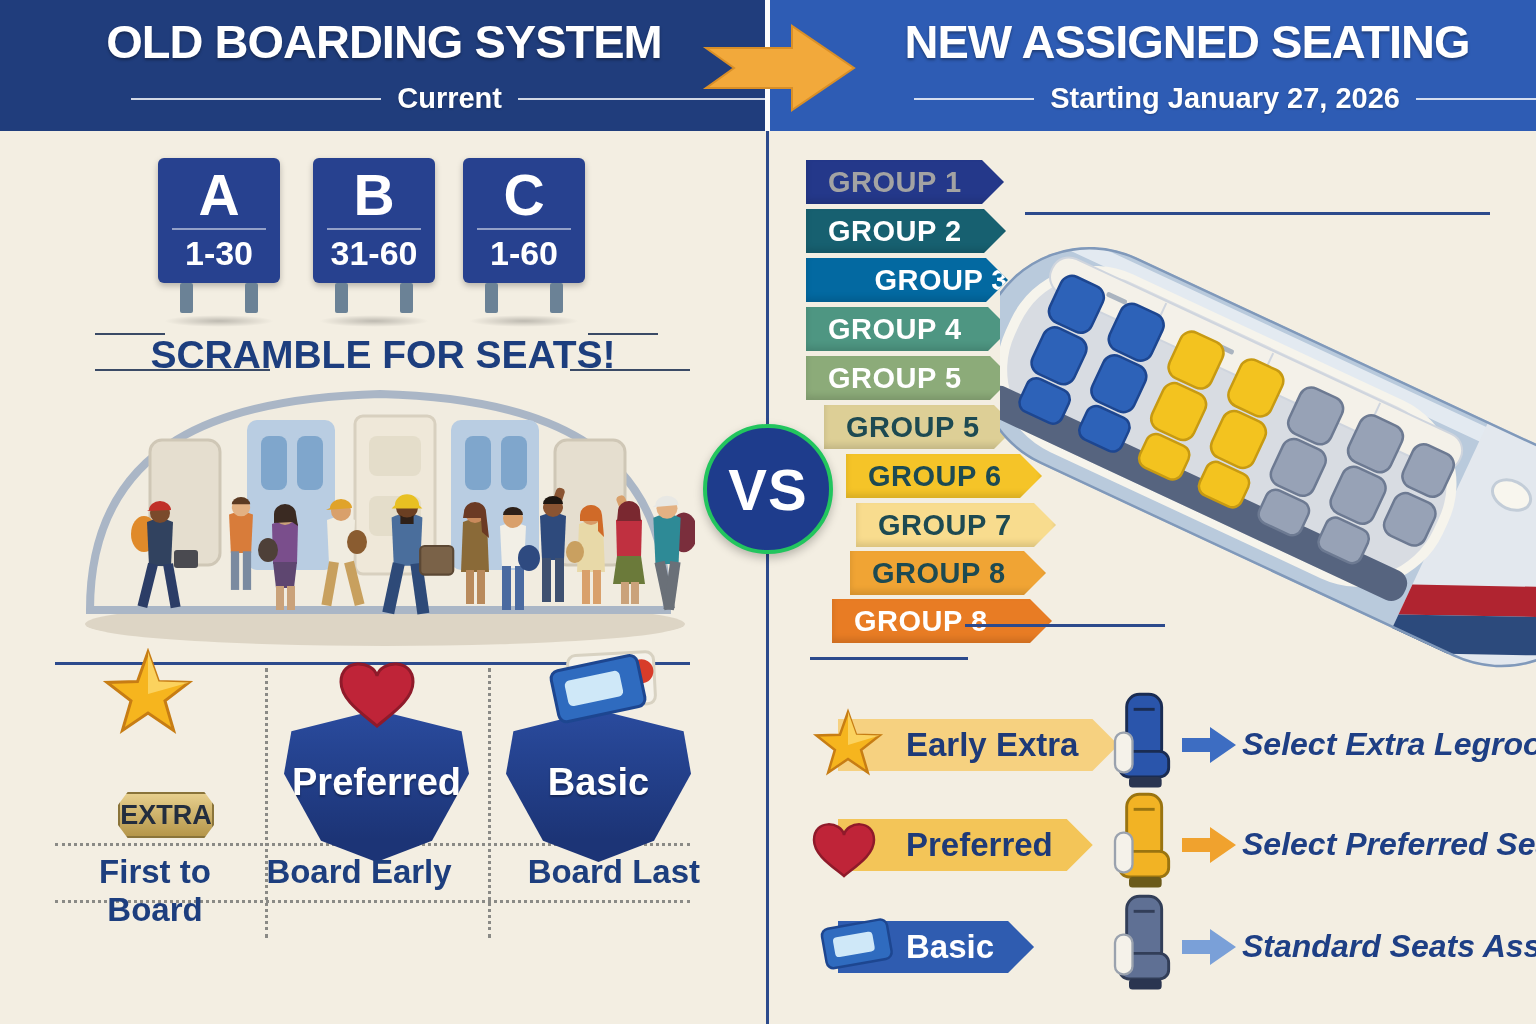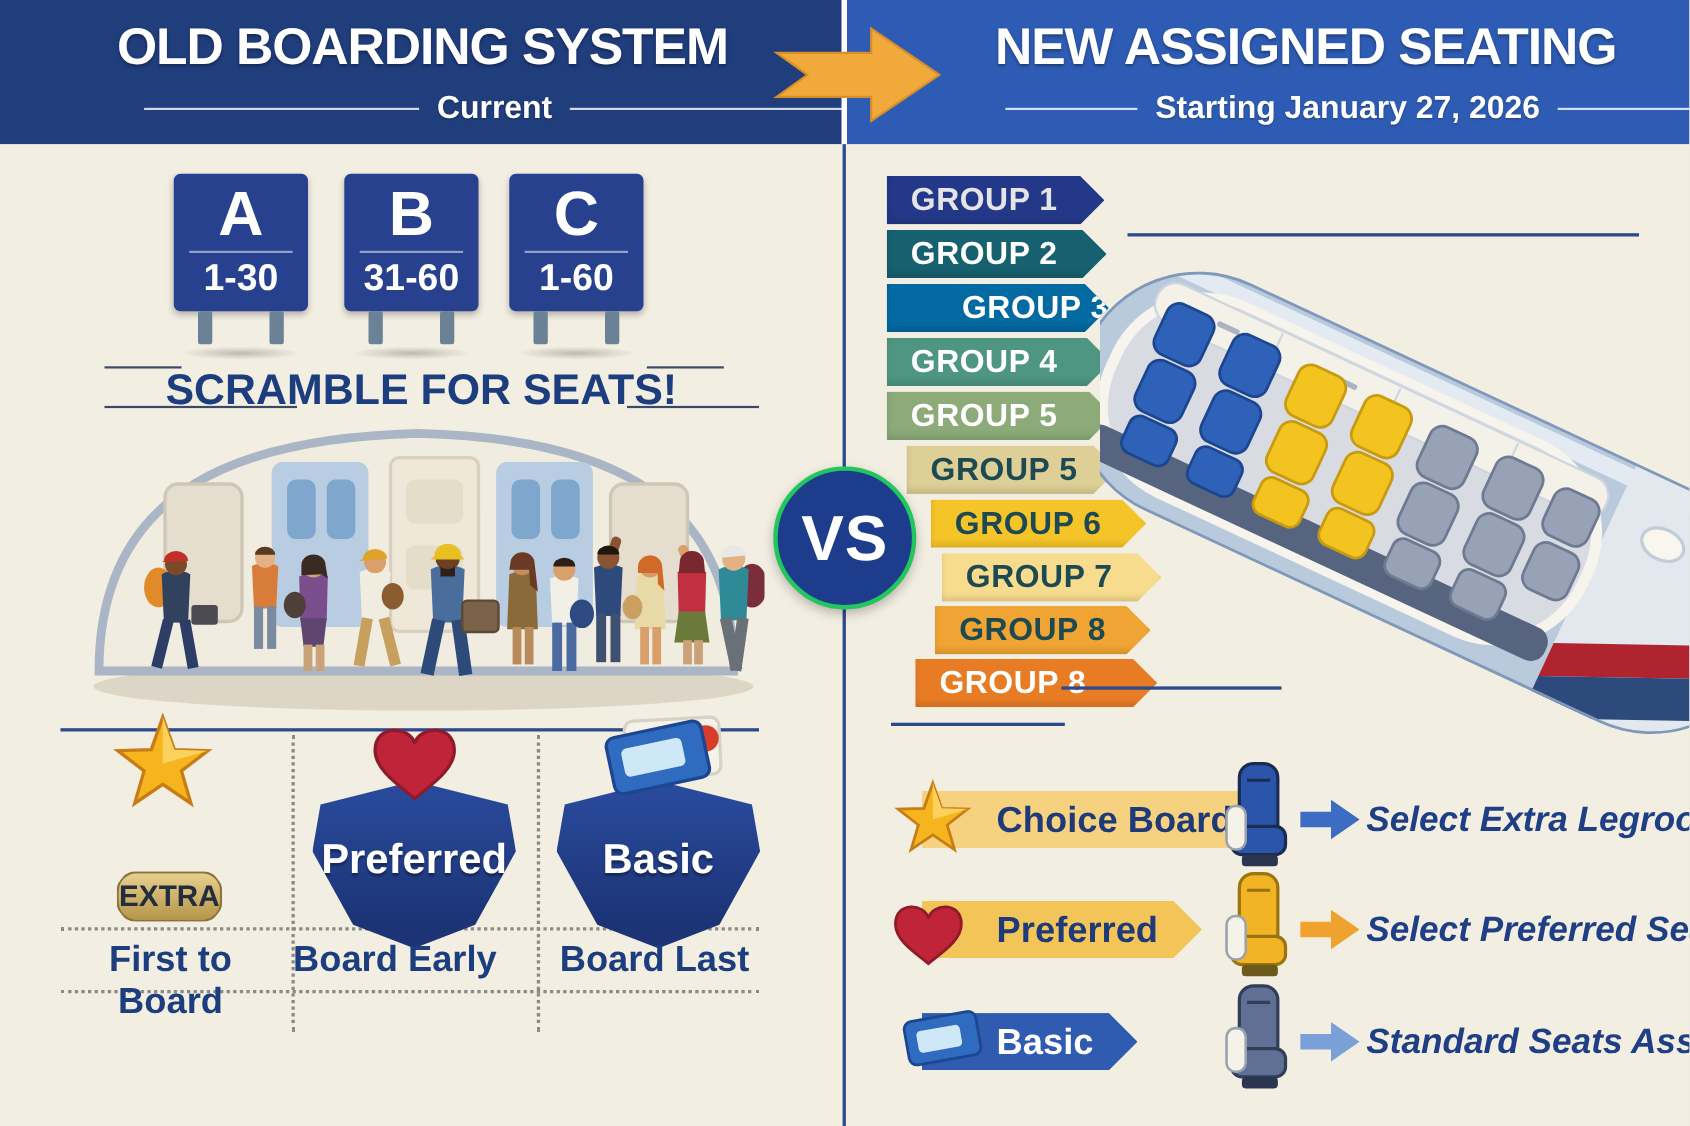--- a/index.html
+++ b/index.html
@@ -50,23 +50,23 @@
   #left-solid-line { position:absolute; left:55px; top:662px; width:635px; height:3px; background:#2c4a8c; }
   .dotv { position:absolute; top:668px; height:270px; width:0; border-left:3px dotted #8a8a86; }
   .doth { position:absolute; left:55px; width:635px; height:0; border-top:3px dotted #8a8a86; }
   .tier-shield { position:absolute; width:185px; height:152px; color:#fff;
     background:linear-gradient(180deg,#2a4b9e 0%, #1c3476 85%);
     clip-path:polygon(50% 0%, 96% 14%, 100% 42%, 80% 86%, 50% 100%, 20% 86%, 0% 42%, 4% 14%);
     display:flex; align-items:center; justify-content:center;
     filter:drop-shadow(0 3px 4px rgba(0,0,0,.3)); }
   .tier-name { font-size:38px; font-weight:800; text-shadow:0 2px 2px rgba(0,0,0,.35); margin-top:-8px; }
   .tier-extra { position:absolute; width:96px; height:46px; display:flex; align-items:center; justify-content:center;
-    background:linear-gradient(180deg,#e7cf8d,#b5964a); border:2px solid #8a743a; border-radius:18px;
+    background:linear-gradient(180deg,#e7cf8d,#b5964a); border:2px solid #8a743a; border-radius:6px;
     clip-path:polygon(10% 0%, 90% 0%, 100% 28%, 100% 72%, 90% 100%, 10% 100%, 0% 72%, 0% 28%);
-    color:#232d3e; font-size:27px; font-weight:800; z-index:3; }
+    color:#232d3e; font-size:27px; font-weight:800; z-index:3;margin-left:12px; }
   .tier-icon { position:absolute; z-index:3; }
   .board-label { position:absolute; top:853px; width:210px; text-align:center; color:#1d3e7e; font-size:33px; font-weight:800; }
 
   
   .grp { position:absolute; height:44px; display:flex; align-items:center; padding-left:22px;
     clip-path:polygon(0 0, calc(100% - 22px) 0, 100% 50%, calc(100% - 22px) 100%, 0 100%);
     font-size:29px; font-weight:800; letter-spacing:.5px; box-shadow:inset 0 -4px 6px rgba(0,0,0,.12); }
 
   
   #plane { position:absolute; left:1000px; top:205px; }
@@ -299,23 +299,23 @@
     <div class="tier-name">Basic</div>
   </div>
   <svg class="tier-icon" style="left:536px; top:642px;" width="130" height="92" viewBox="0 0 130 92">
     <g transform="rotate(-12 65 46)">
       <rect x="34" y="14" width="86" height="52" rx="8" fill="#f5f2ea" stroke="#d8d2c2" stroke-width="3" transform="rotate(9 77 40)"></rect>
       <circle cx="108" cy="38" r="12" fill="#d83c2a"></circle>
       <rect x="18" y="20" width="88" height="52" rx="8" fill="#2f6bbf" stroke="#1d4690" stroke-width="3"></rect>
       <rect x="30" y="32" width="56" height="26" rx="5" fill="#cfe8f8"></rect>
     </g>
   </svg>
-  <div class="board-label" style="left:490px;">Board Last</div>
-
-  <div class="grp" style="left: 806px; top: 160px; width: 198px; background: rgb(36, 56, 138); color: #e5e5e5;">
+  <div class="board-label" style="left:490px;text-align:right;">Board Last</div>
+
+  <div class="grp" style="left: 806px; top: 160px; width: 198px; background: rgb(36, 56, 138); color: #a3a3a3;">
       <span>GROUP 1</span>
     </div>
   <div class="grp" style="left: 806px; top: 209px; width: 200px; background: rgb(23, 96, 112); color: rgb(255, 255, 255);">
       <span>GROUP 2</span>
     </div>
   <div class="grp" style="left: 806px; top: 258px; width: 202px; background: #0369a1; color: rgb(255, 255, 255); justify-content: flex-end;">
       <span>GROUP 3</span>
     </div>
   <div class="grp" style="left: 806px; top: 307px; width: 204px; background: rgb(78, 150, 130); color: rgb(255, 255, 255);">
       <span>GROUP 4</span>
@@ -398,21 +398,21 @@
           <rect x="290" y="276" width="46" height="36" rx="10"></rect>
             <rect x="356" y="276" width="46" height="36" rx="10"></rect>
         </g>
       </g>
       <rect x="-40" y="125" width="680" height="228" rx="112" fill="none" stroke="#8099ba" stroke-width="5" transform="rotate(25 268 235)"></rect>
     </g>
   </svg>
 
   <div class="lg-row" style="top:690px;">
     <div class="lg-banner" style="background: rgb(246, 209, 128); color: rgb(30, 58, 120);">
-      <span>Choice Board</span>
+      <span>Early Extra</span>
     </div>
     <svg class="lg-icon" style="top:18px;" width="76" height="76" viewBox="-38 -38 76 76">
       <polygon points="0,-34 8.1,-11.2 31.6,-10.5 13.1,3.9 19.8,26.5 0,13 -19.8,26.5 -13.1,3.9 -31.6,-10.5 -8.1,-11.2" fill="#f6b51e" stroke="#c77d14" stroke-width="2.5"></polygon>
       <polygon points="0,-34 8.1,-11.2 31.6,-10.5 0,-1 0,-34" fill="#fbd25e"></polygon>
     </svg>
     <svg class="lg-seat" width="70" height="104" viewBox="0 0 60 88">
       <g stroke="#1a2c52" stroke-width="2.5" fill="#2a55ab">
         <rect x="16" y="3" width="30" height="58" rx="11"></rect>
         <rect x="10" y="52" width="42" height="22" rx="8"></rect>
       </g>

